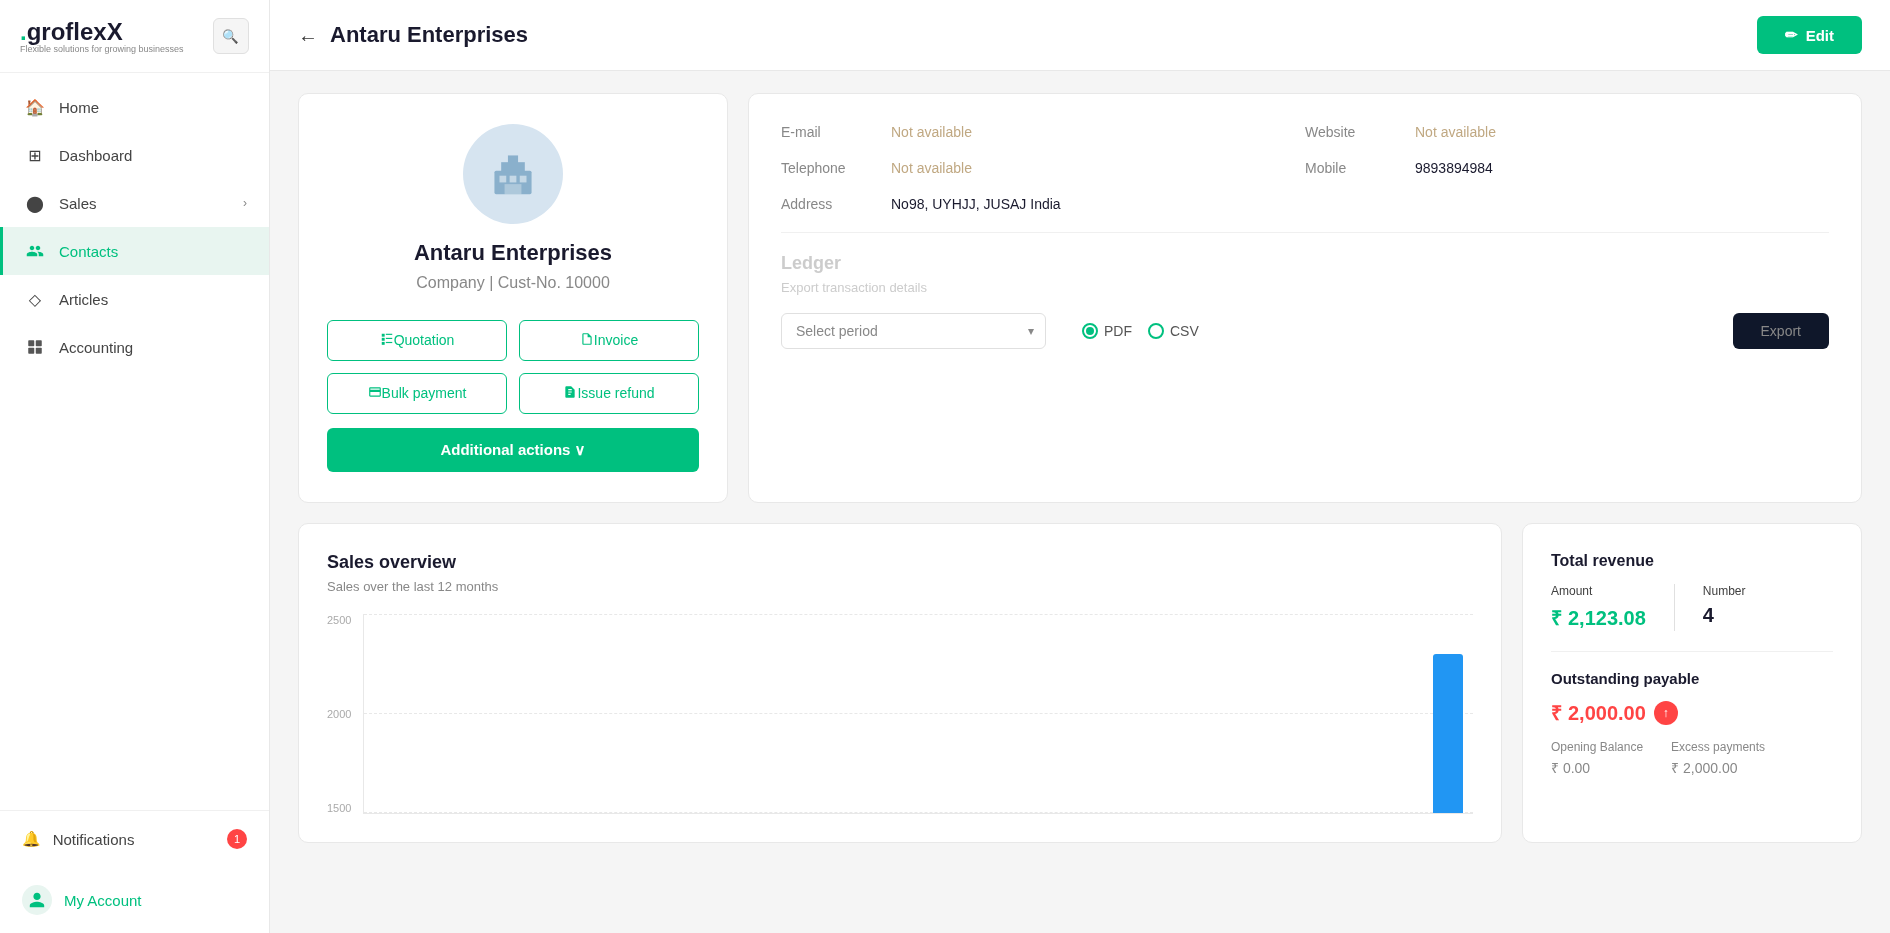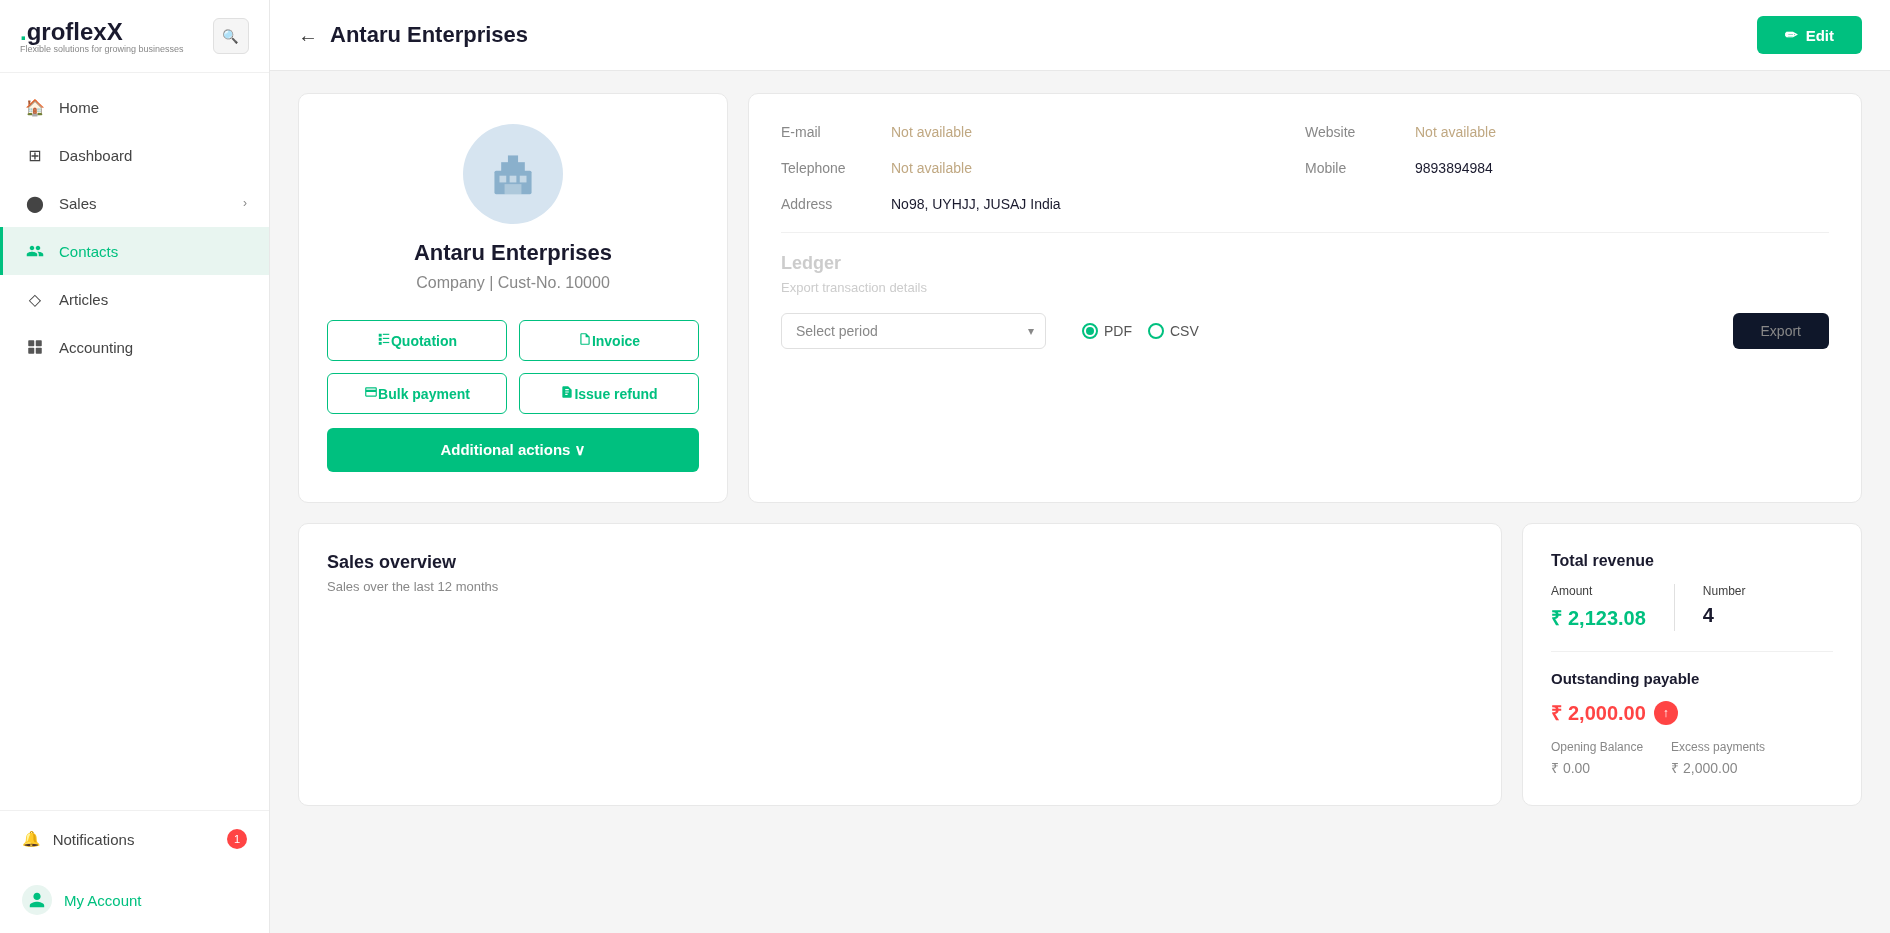--- a/index.html
+++ b/index.html
@@ -182,23 +182,23 @@
       gap: 12px;
       margin-bottom: 14px;
     }
     .action-btn {
       border: 1.5px solid #00c07f;
       background: #fff;
       color: #00c07f;
       border-radius: 6px;
       padding: 11px 14px;
       font-size: 14px;
-      font-weight: 700;
-      cursor: pointer;
-      display: flex; align-items: flex-end; justify-content: center; gap: 0;
+      font-weight: 400;
+      cursor: pointer;
+      display: flex; align-items: flex-start; justify-content: center; gap: 0;
     }
     .additional-actions-btn {
       width: 100%;
       background: #00c07f;
       color: white;
       border: none;
       border-radius: 6px;
       padding: 13px 20px;
       font-size: 15px;
       font-weight: 600;
@@ -697,20 +697,37 @@
         </div>
       </div>
     </div>
 
     <div class="bottom-section">
 
       <div class="sales-overview">
         <div class="sales-title">Sales overview</div>
         <div class="sales-subtitle">Sales over the last 12 months</div>
 
+        <div class="chart-area">
+          <div class="chart-y-labels">
+            <span>2500</span>
+            <span>2000</span>
+            <span>1500</span>
+          </div>
+          <div class="chart-grid-area">
+            <div class="chart-grid-lines">
+              <div class="chart-grid-line"></div>
+              <div class="chart-grid-line"></div>
+              <div class="chart-grid-line"></div>
+            </div>
+            <div class="chart-bars-container">
+              <div class="chart-bar" style="height: 80%;"></div>
+            </div>
+          </div>
+        </div>
       </div>
 
       <div class="revenue-card">
         <div class="revenue-title">Total revenue</div>
         <div class="revenue-row">
           <div class="revenue-col">
             <label>Amount</label>
             <div class="revenue-amount">₹ 2,123.08</div>
           </div>
           <div style="border-left: 1px solid #e0e0e0; align-self: stretch;"></div>

